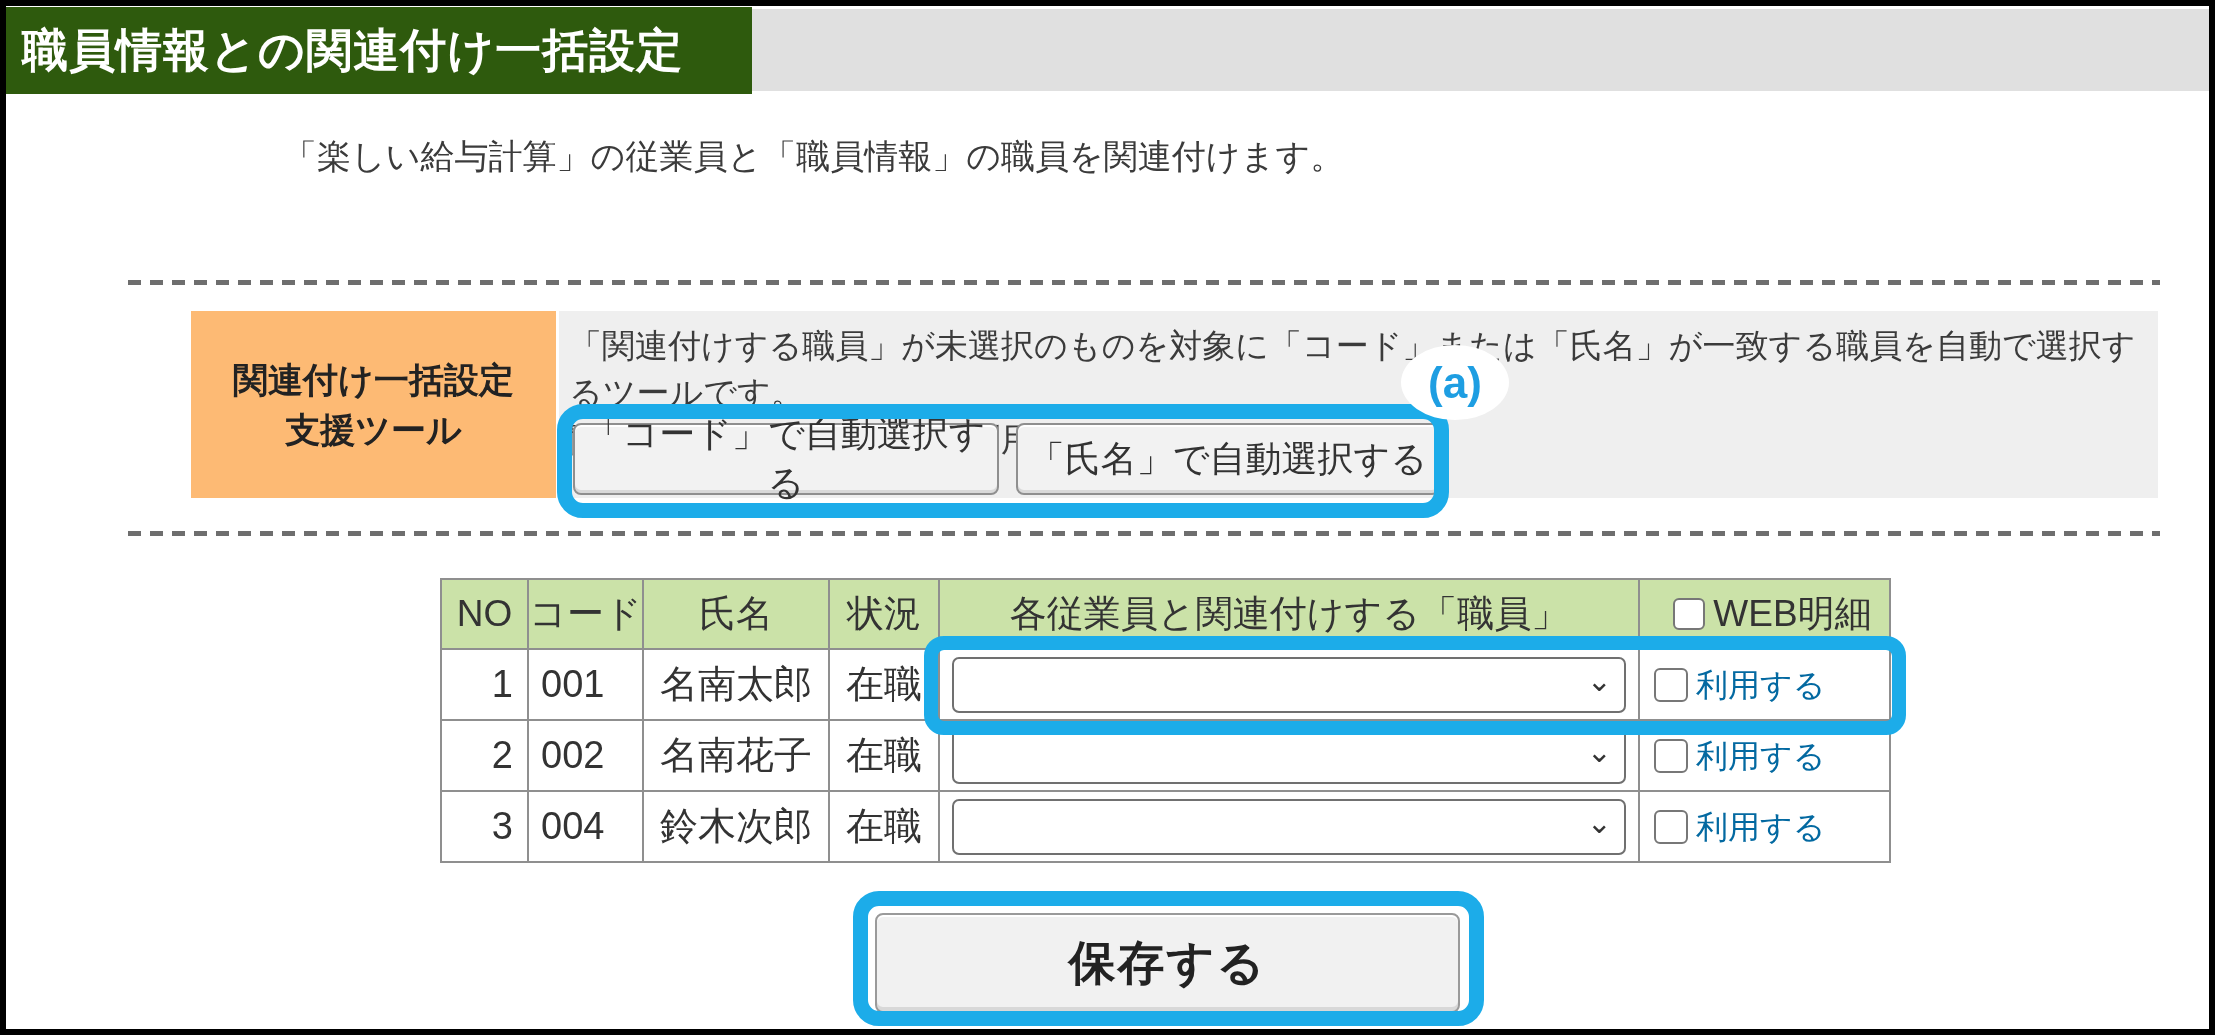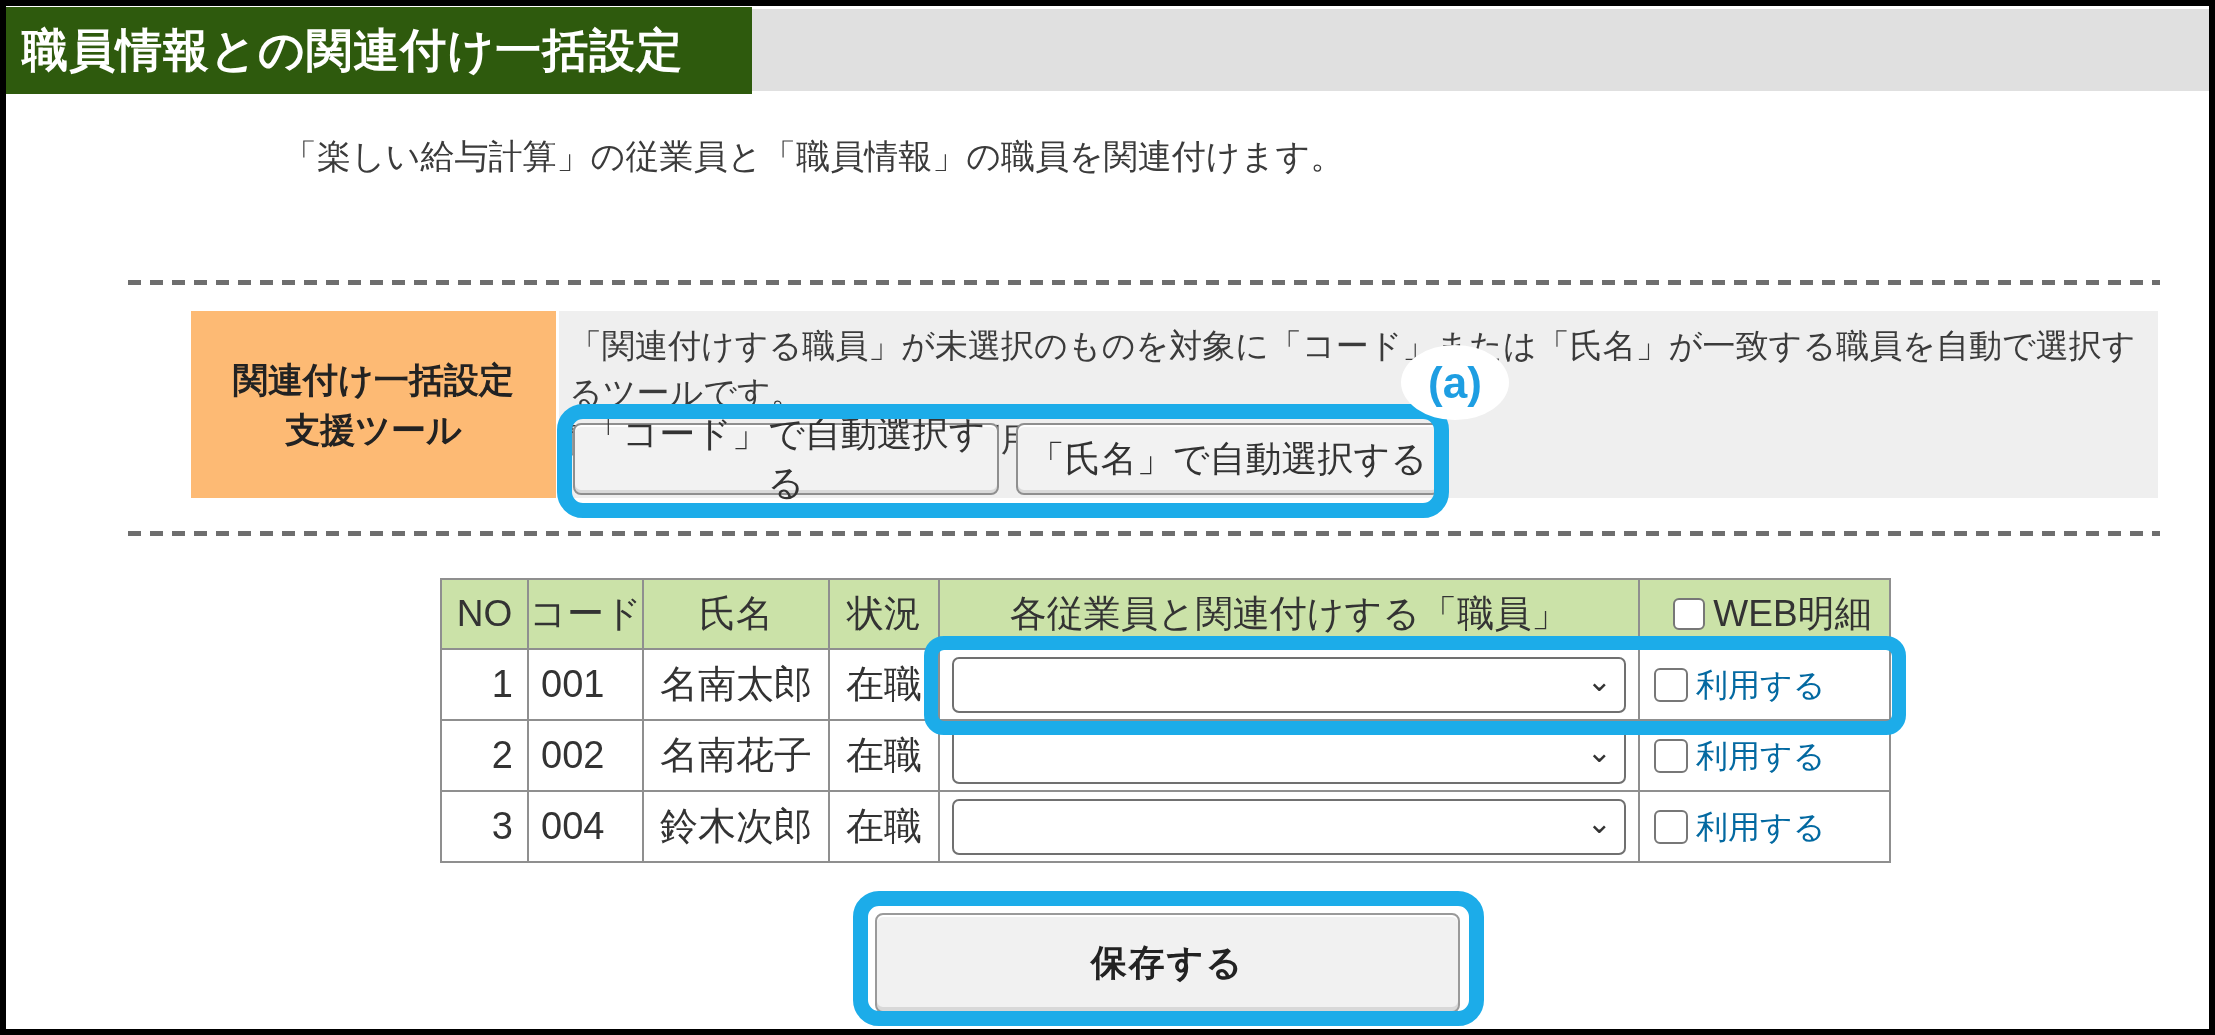--- a/index.html
+++ b/index.html
@@ -69,21 +69,21 @@
   .sel-chev { position:absolute; right:14px; top:6px; font-size:30px; color:#333; pointer-events:none; }
 
   .cb { appearance:none; -webkit-appearance:none; width:34px; height:34px; background:#fff;
         border:2px solid #777; border-radius:6px; vertical-align:middle; margin-right:8px; cursor:pointer; }
   .cb-label { font-size:32px; color:#0369a1; vertical-align:middle; }
   .web-head { display:flex; align-items:center; justify-content:center; gap:8px;padding-left:16px; }
   .web-head .cb { width:32px; height:32px; margin:0; }
 
   
   #save-btn { left:875px; top:913px; width:585px; height:100px; background:#f1f1f1;
-              border:2px solid #9a9a9a; border-radius:8px; font-weight:bold; font-size:36px; color:#222;
+              border:2px solid #9a9a9a; border-radius:8px; font-weight:bold; font-size:47px; color:#222;
               display:flex; align-items:center; justify-content:center; letter-spacing:2px;
               box-shadow:inset 0 2px 0 #ffffff, inset 0 -4px 0 #d8d8d8; cursor:pointer; z-index:10;
               font-family:Liberation Sans, sans-serif; }
 </style>
 </head>
 <body>
 
 <div id="frame" class="abs"></div>
 
 <div id="header-band" class="abs"></div>

